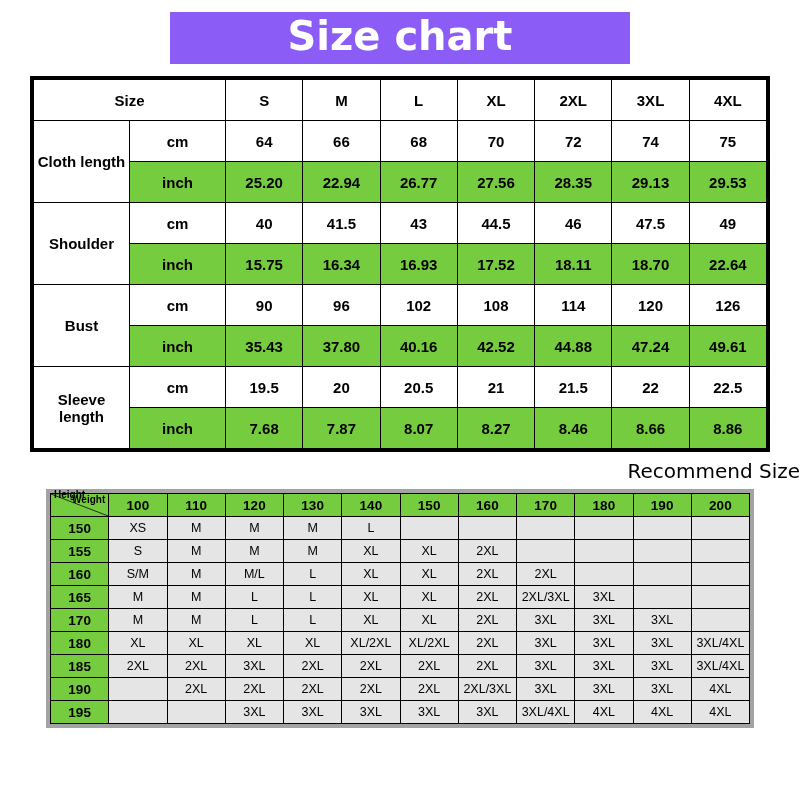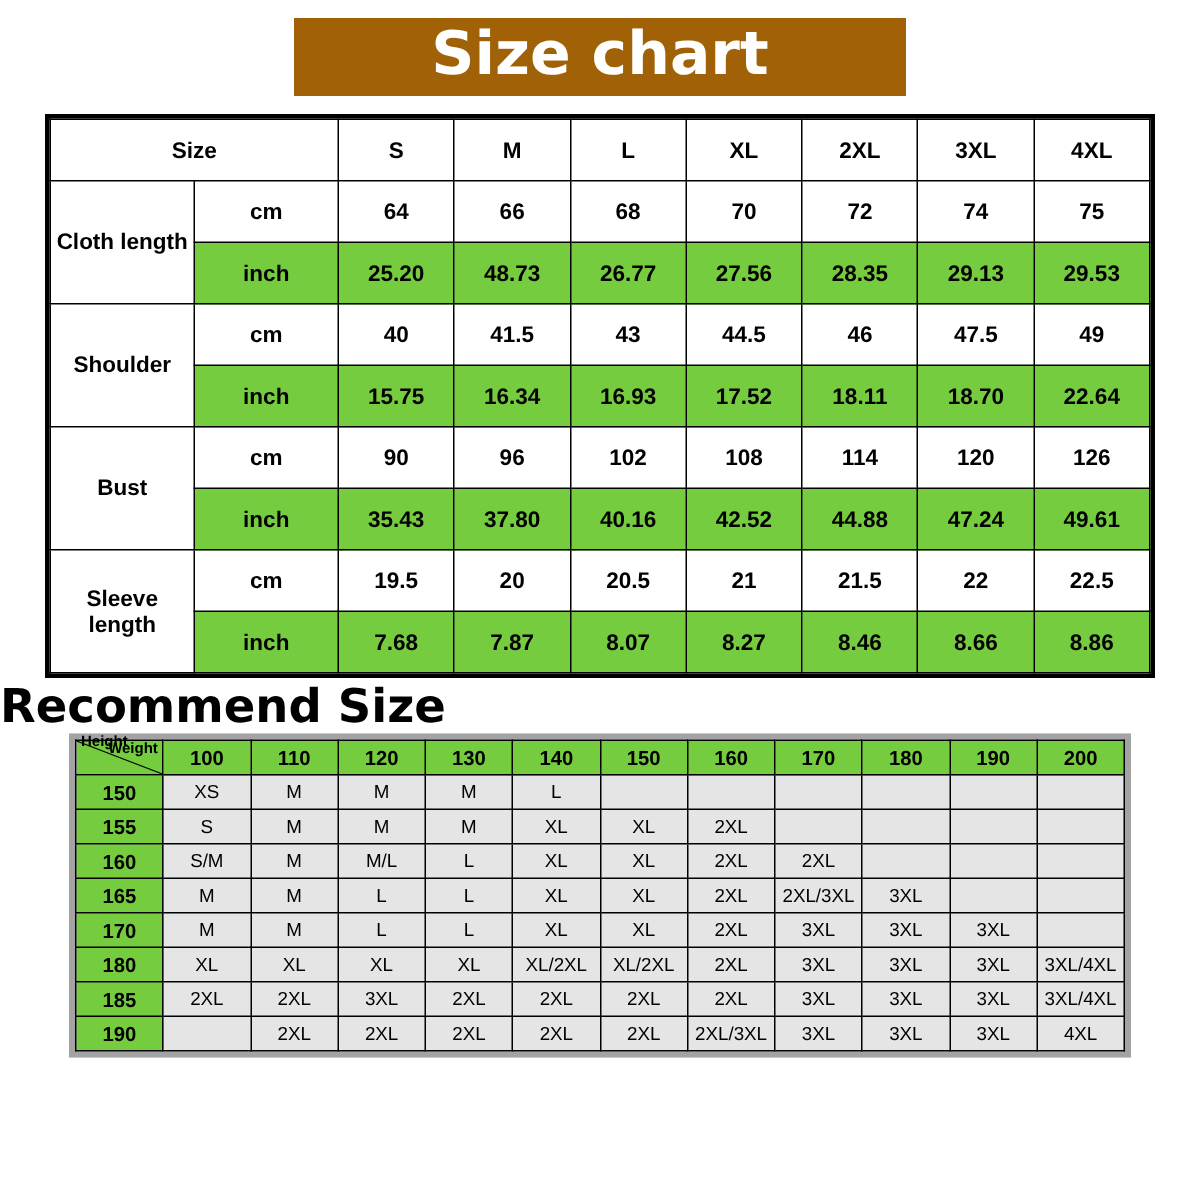--- a/index.html
+++ b/index.html
@@ -12,38 +12,38 @@
   .page {
     position: relative;
     width: 800px; height: 800px;
     background: #ffffff;
     overflow: hidden;
   }
 
   
   .title-banner {
     margin: 12px auto 12px auto;
-    width: 408px;
-    background: #a16207;
+    width: 460px;
+    background: #8b5cf6;
     text-align: center;
     padding: 2px 0 6px 0;
   }
   .title-banner .t {
     color: #ffffff;
     font-weight: bold;
     font-size: 40px;
     line-height: 44px;
     letter-spacing: 0px;
     font-family: "DejaVu Sans", sans-serif;
   }
   .subtitle {
-    text-align: left;
+    text-align: right;
     color: #000000;
-    font-weight: bold;
-    font-size: 31px;
+    font-weight: normal;
+    font-size: 20px;
     line-height: 30px;
     font-family: "DejaVu Sans", sans-serif;
     margin: 4px 0 3px 0;
   }
 
   
   .chart-wrap {
     margin: 8px auto 0 auto;
     width: 740px;
     border: 3px solid #000;
@@ -164,21 +164,21 @@
           <td>66</td>
           <td>68</td>
           <td>70</td>
           <td>72</td>
           <td>74</td>
           <td>75</td>
         </tr>
         <tr class="green">
           <td class="unit">inch</td>
           <td>25.20</td>
-          <td>48.73</td>
+          <td>22.94</td>
           <td>26.77</td>
           <td>27.56</td>
           <td>28.35</td>
           <td>29.13</td>
           <td>29.53</td>
         </tr>
 
         <tr>
           <td class="rowlabel" rowspan="2">Shoulder</td>
           <td class="unit">cm</td>
@@ -378,17 +378,31 @@
             <td>2XL</td>
             <td>2XL</td>
             <td>2XL</td>
             <td>2XL</td>
             <td>2XL/3XL</td>
             <td>3XL</td>
             <td>3XL</td>
             <td>3XL</td>
             <td>4XL</td>
           </tr>
+          <tr>
+            <td class="rowhdr">195</td>
+            <td></td>
+            <td></td>
+            <td>3XL</td>
+            <td>3XL</td>
+            <td>3XL</td>
+            <td>3XL</td>
+            <td>3XL</td>
+            <td>3XL/4XL</td>
+            <td>4XL</td>
+            <td>4XL</td>
+            <td>4XL</td>
+          </tr>
         </tbody>
     </table>
   </div>
 
 </div>
 
 </body></html>

